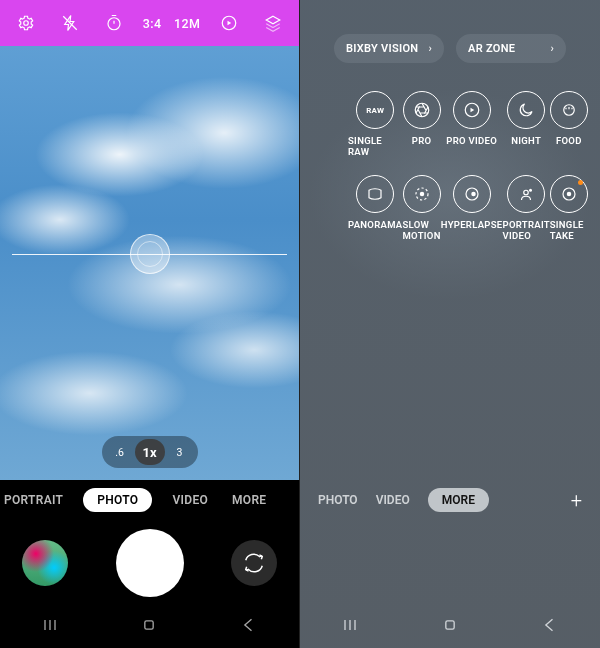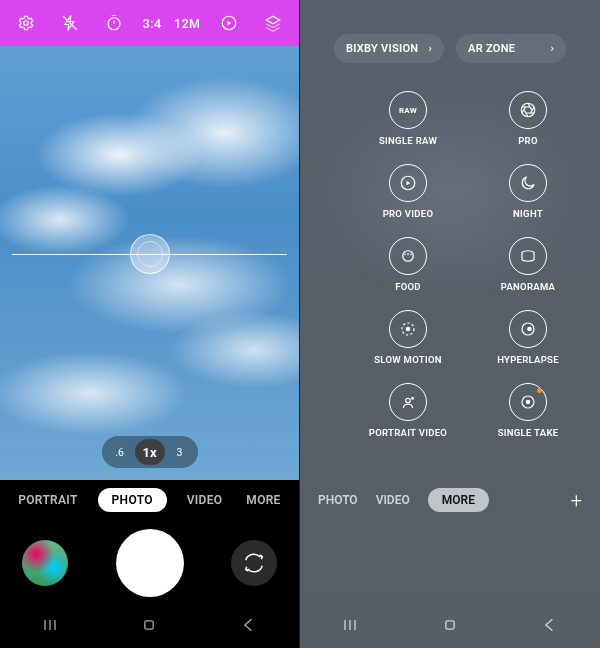--- a/index.html
+++ b/index.html
@@ -56,21 +56,21 @@
   .left .zoom-pills .z {
     color:#fff; font-size:10.5px; width:30px; height:26px;
     display:flex; align-items:center; justify-content:center;
   }
   .left .zoom-pills .z.active {
     background:rgba(60,60,60,.9); border-radius:14px; font-weight:700; font-size:13px;
   }
 
   .left .modes {
     height:40px; background:#000; display:flex; align-items:center;
-    justify-content:center; gap:16px; color:#bbb; font-size:12px; font-weight:600;
+    gap:16px; color:#bbb; font-size:12px; font-weight:600;
     letter-spacing:.3px;
   }
   .left .modes .m.active {
     background:#fff; color:#000; border-radius:14px; padding:5px 14px;
   }
   .left .modes .m { padding:5px 4px; }
 
   .left .controls {
     height:86px; background:#000; position:relative;
   }
@@ -111,21 +111,21 @@
   }
   .right .pill {
     background:rgba(110,120,130,.6); color:#fff; font-size:11px; font-weight:600;
     border-radius:16px; padding:8px 12px; display:flex; align-items:flex-start; gap:10px;
     letter-spacing:.3px;
     min-width:110px; justify-content:space-between;
   }
   .right .pill .chev { opacity:.9; }
 
   .right .grid {
-    display:grid; grid-template-columns:repeat(2,1fr); gap:18px 0;
+    display:grid; grid-template-columns:repeat(5,1fr); gap:18px 0;
     padding:20px 12px 8px;
     margin-left:36px;
   }
   .right .item {
     display:flex; flex-direction:column; align-items:center; gap:6px;
     color:#fff; font-size:9.5px; font-weight:600; letter-spacing:.3px;
   }
   .right .item .ico {
     width:38px; height:38px; border:1.6px solid #fff; border-radius:50%;
     display:flex; align-items:center; justify-content:center; position:relative;

